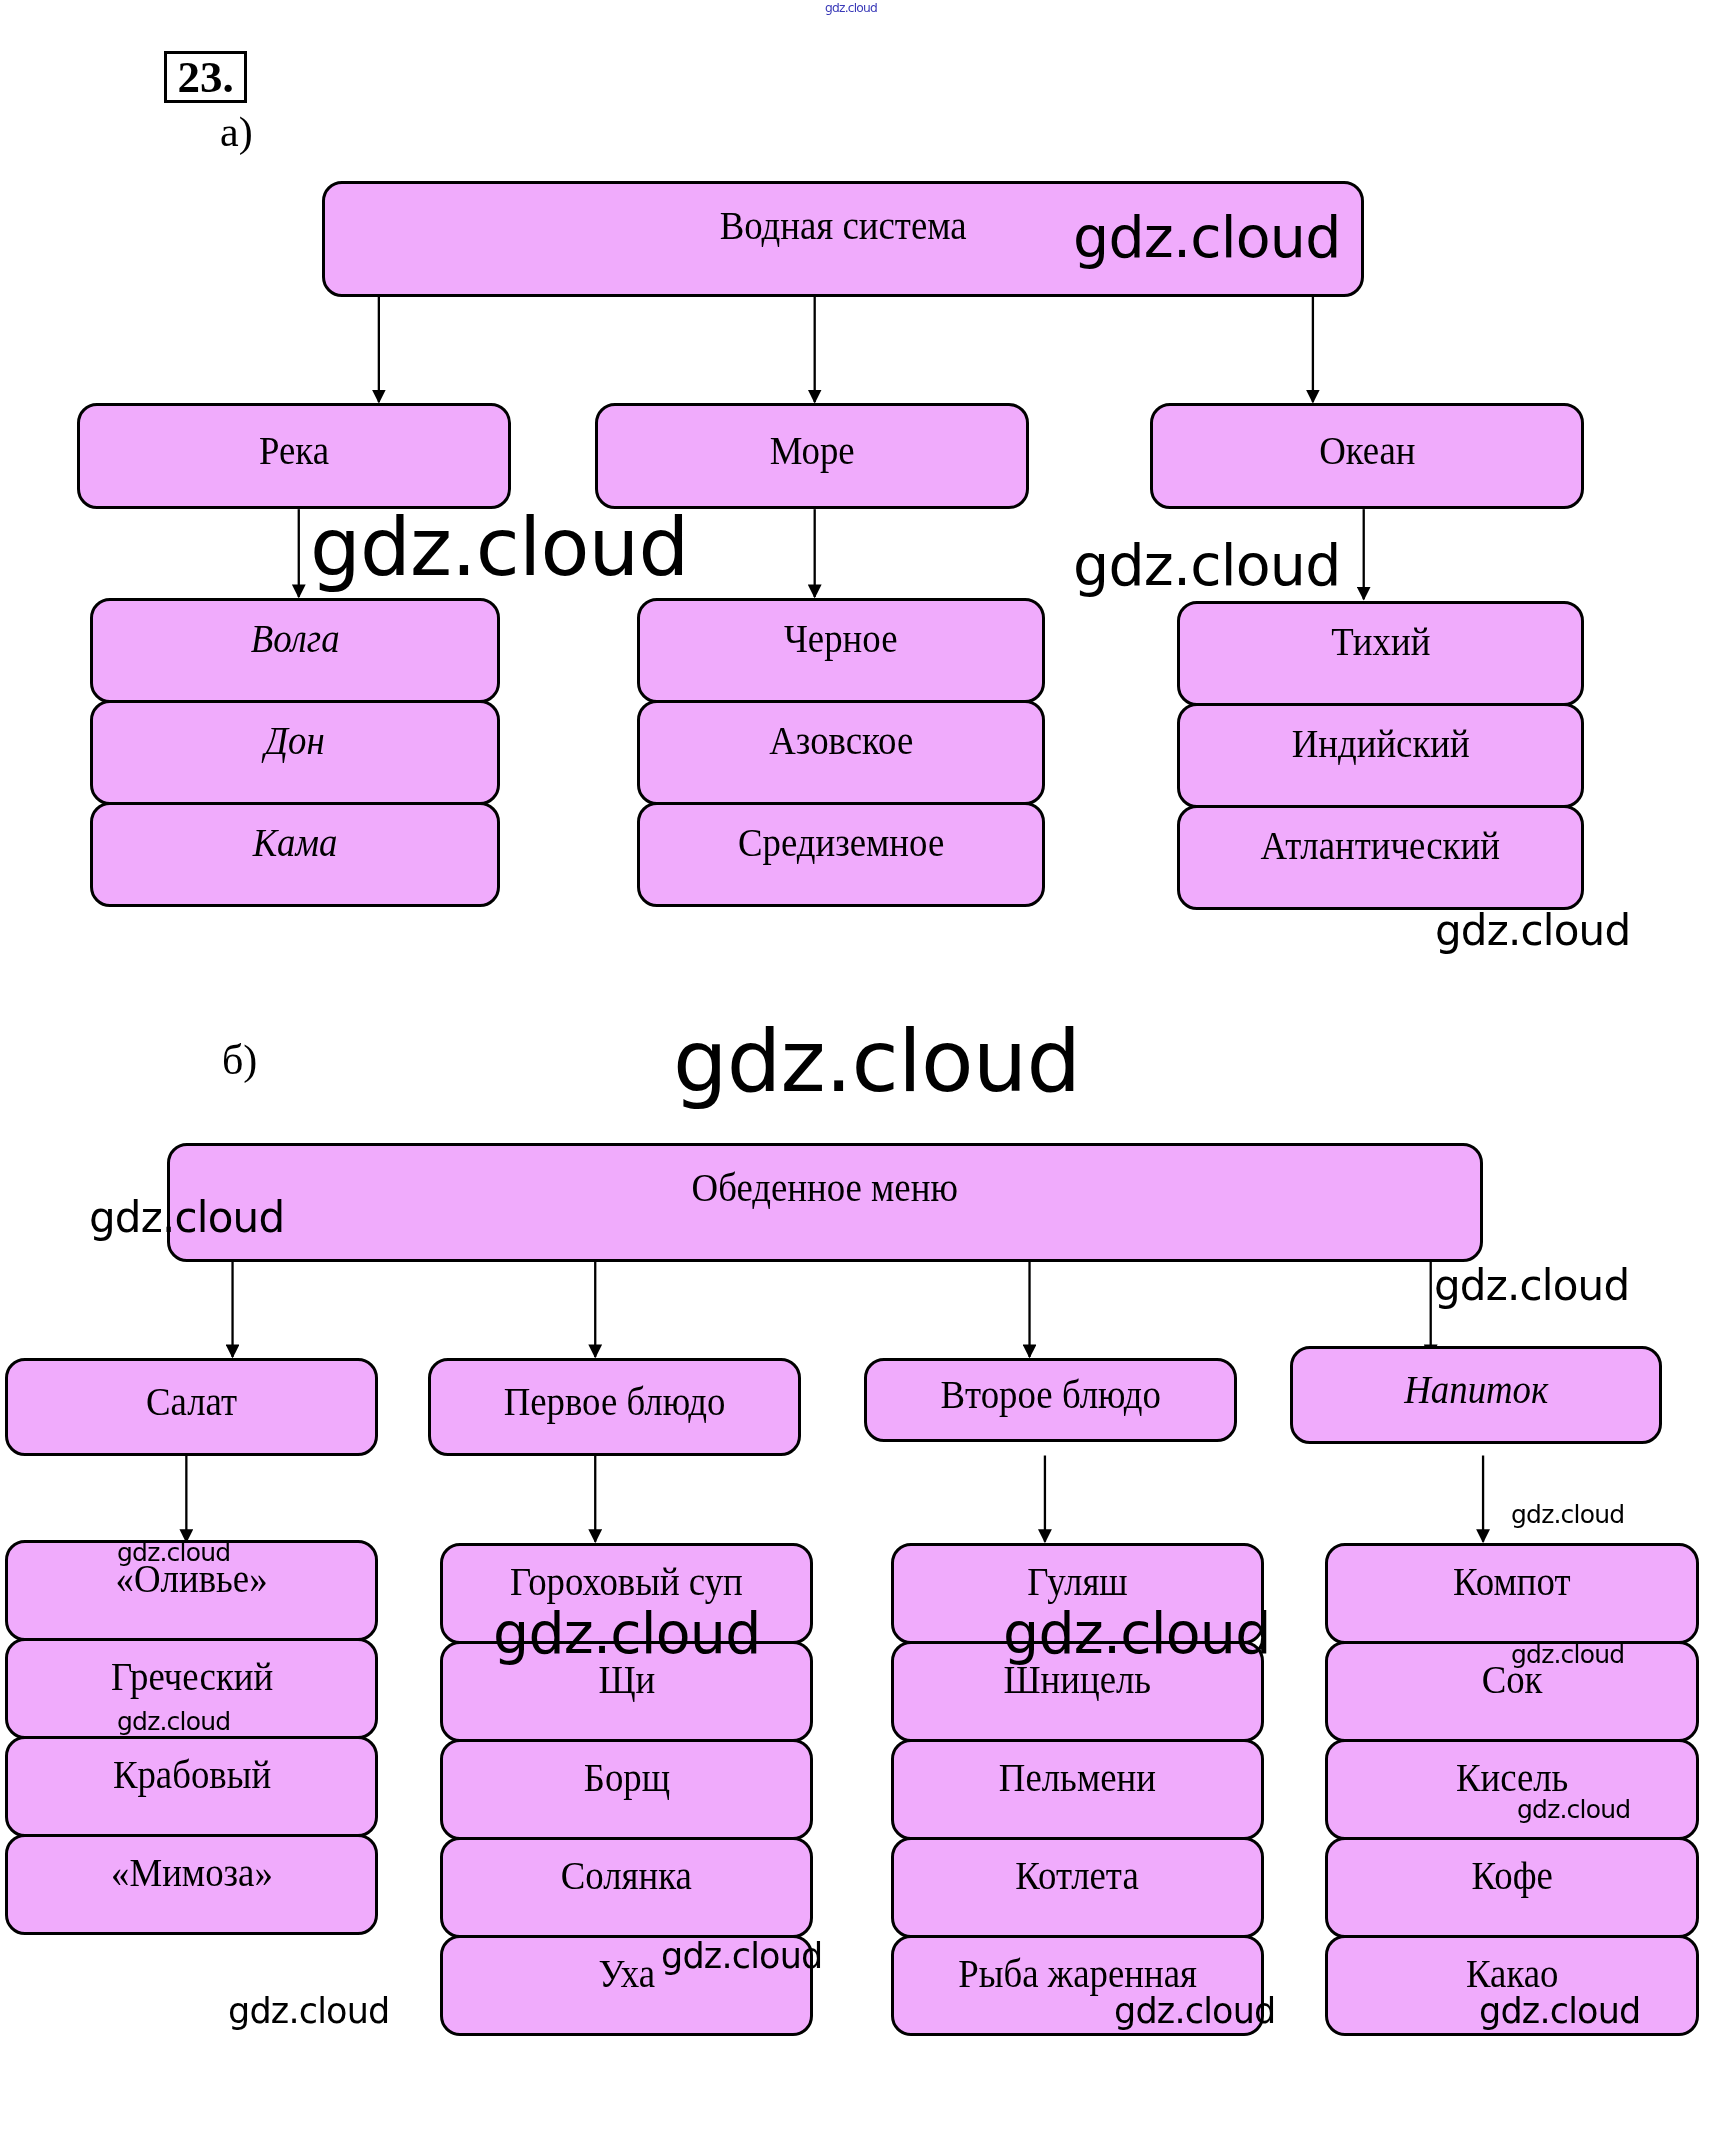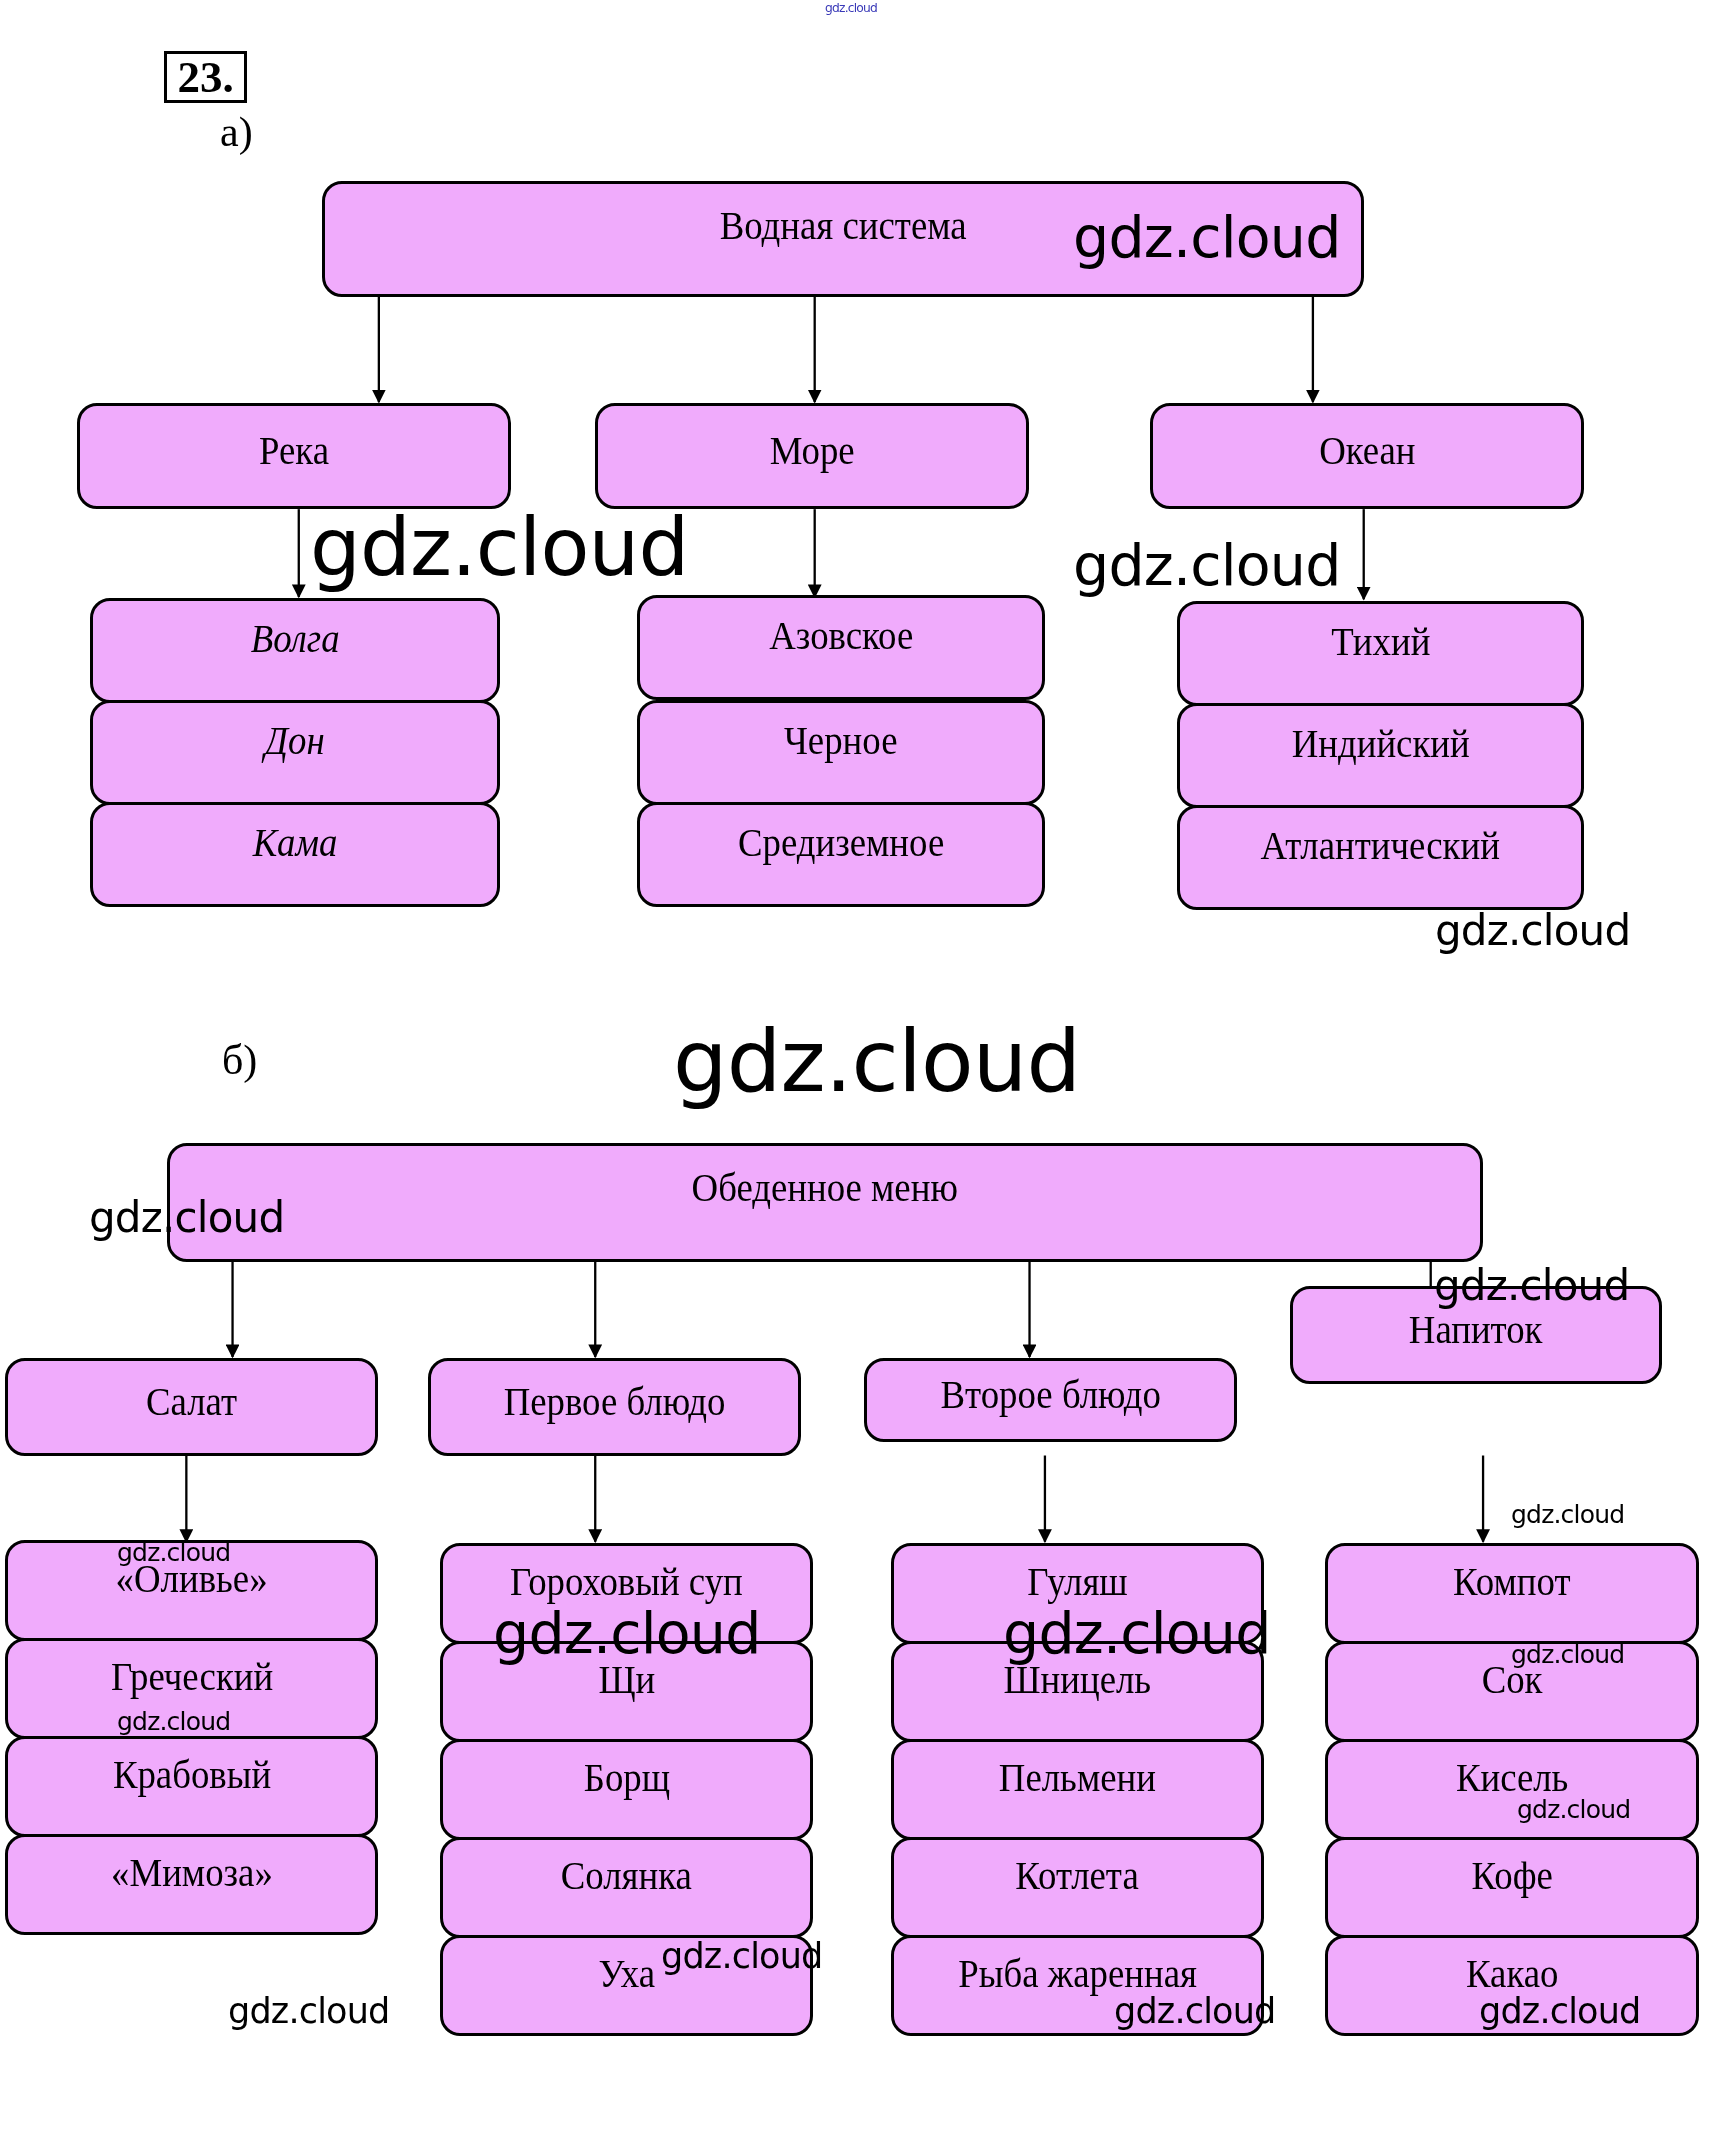--- a/index.html
+++ b/index.html
@@ -74,25 +74,25 @@
     </div>
   <div class="box item" style="position:relative; width:410px; height:105px; margin-top:-3.1px;">
       <span class="lbl">Дон</span>
     </div>
   <div class="box item" style="position:relative; width:410px; height:105px; margin-top:-3.1px;">
       <span class="lbl">Кама</span>
     </div>
 </div>
 
 <div class="list" style="left:637px; top:598px; width:408px;">
+  <div class="box item" style="position:relative; width:408px; height:105px;">
+      <span class="lbl">Черное</span>
+    </div>
   <div class="box item" style="position:relative; width:408px; height:105px; margin-top:-3.1px;">
       <span class="lbl">Азовское</span>
-    </div>
-  <div class="box item" style="position:relative; width:408px; height:105px;">
-      <span class="lbl">Черное</span>
     </div>
   <div class="box item" style="position:relative; width:408px; height:105px; margin-top:-3.1px;">
       <span class="lbl">Средиземное</span>
     </div>
 </div>
 
 <div class="list" style="left:1177px; top:601px; width:407px;">
   <div class="box item" style="position:relative; width:407px; height:105px;">
       <span class="lbl">Тихий</span>
     </div>
@@ -112,21 +112,21 @@
 
 <div class="box lvl2" style="left:5.4px; top:1358px; width:373px; height:98px;">
   <span class="lbl">Салат</span>
 </div>
 <div class="box lvl2" style="left:428px; top:1358px; width:373px; height:98px;">
   <span class="lbl">Первое блюдо</span>
 </div>
 <div class="box lvl2" style="left:864px; top:1358px; width:373px; height:84px;">
   <span class="lbl">Второе блюдо</span>
 </div>
-<div class="box lvl2" style="left:1290px; top:1286px; width:372px; height:98px;">
+<div class="box lvl2" style="left:1290px; top:1346px; width:372px; height:98px;font-style:italic;">
   <span class="lbl">Напиток</span>
 </div>
 
 <div class="list" style="left:5.4px; top:1543px; width:373px;">
   <div class="box item" style="position:relative; width:373px; height:101px; margin-top:-3.1px;">
       <span class="lbl">«Оливье»</span>
     </div>
   <div class="box item" style="position:relative; width:373px; height:101px; margin-top:-3.1px;">
       <span class="lbl">Греческий</span>
     </div>

